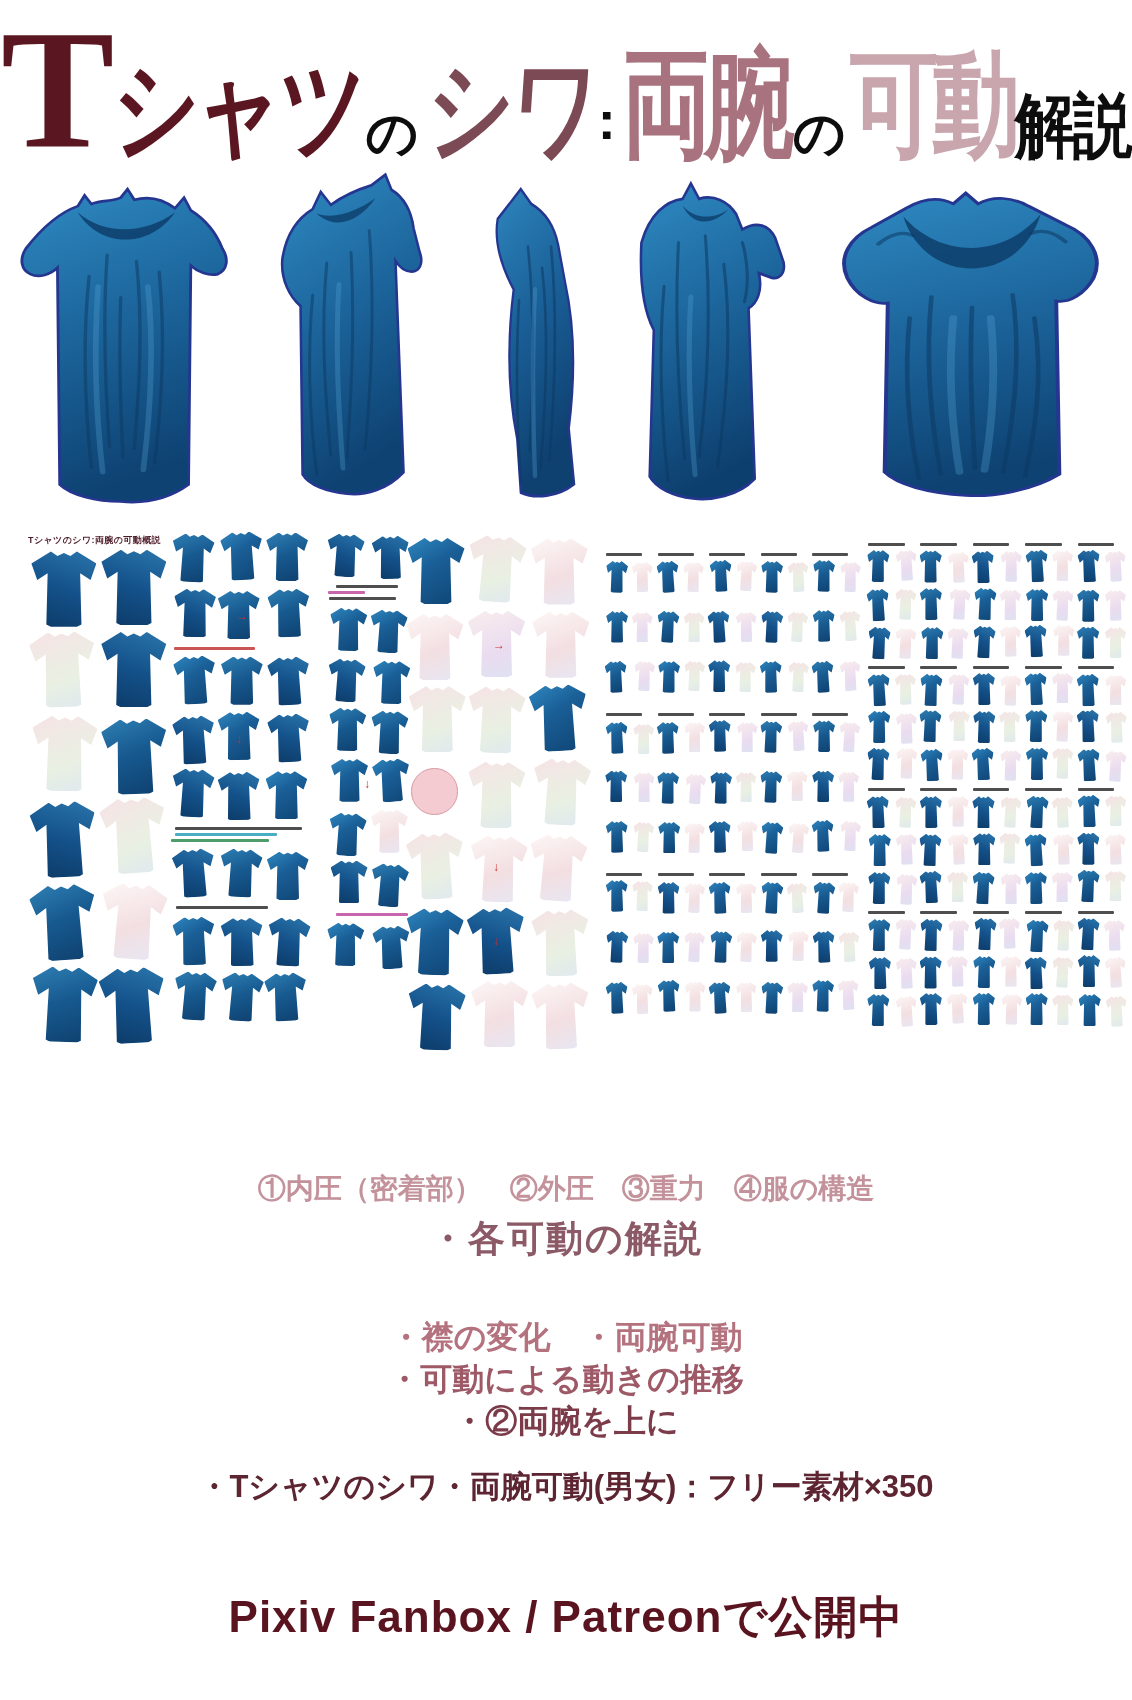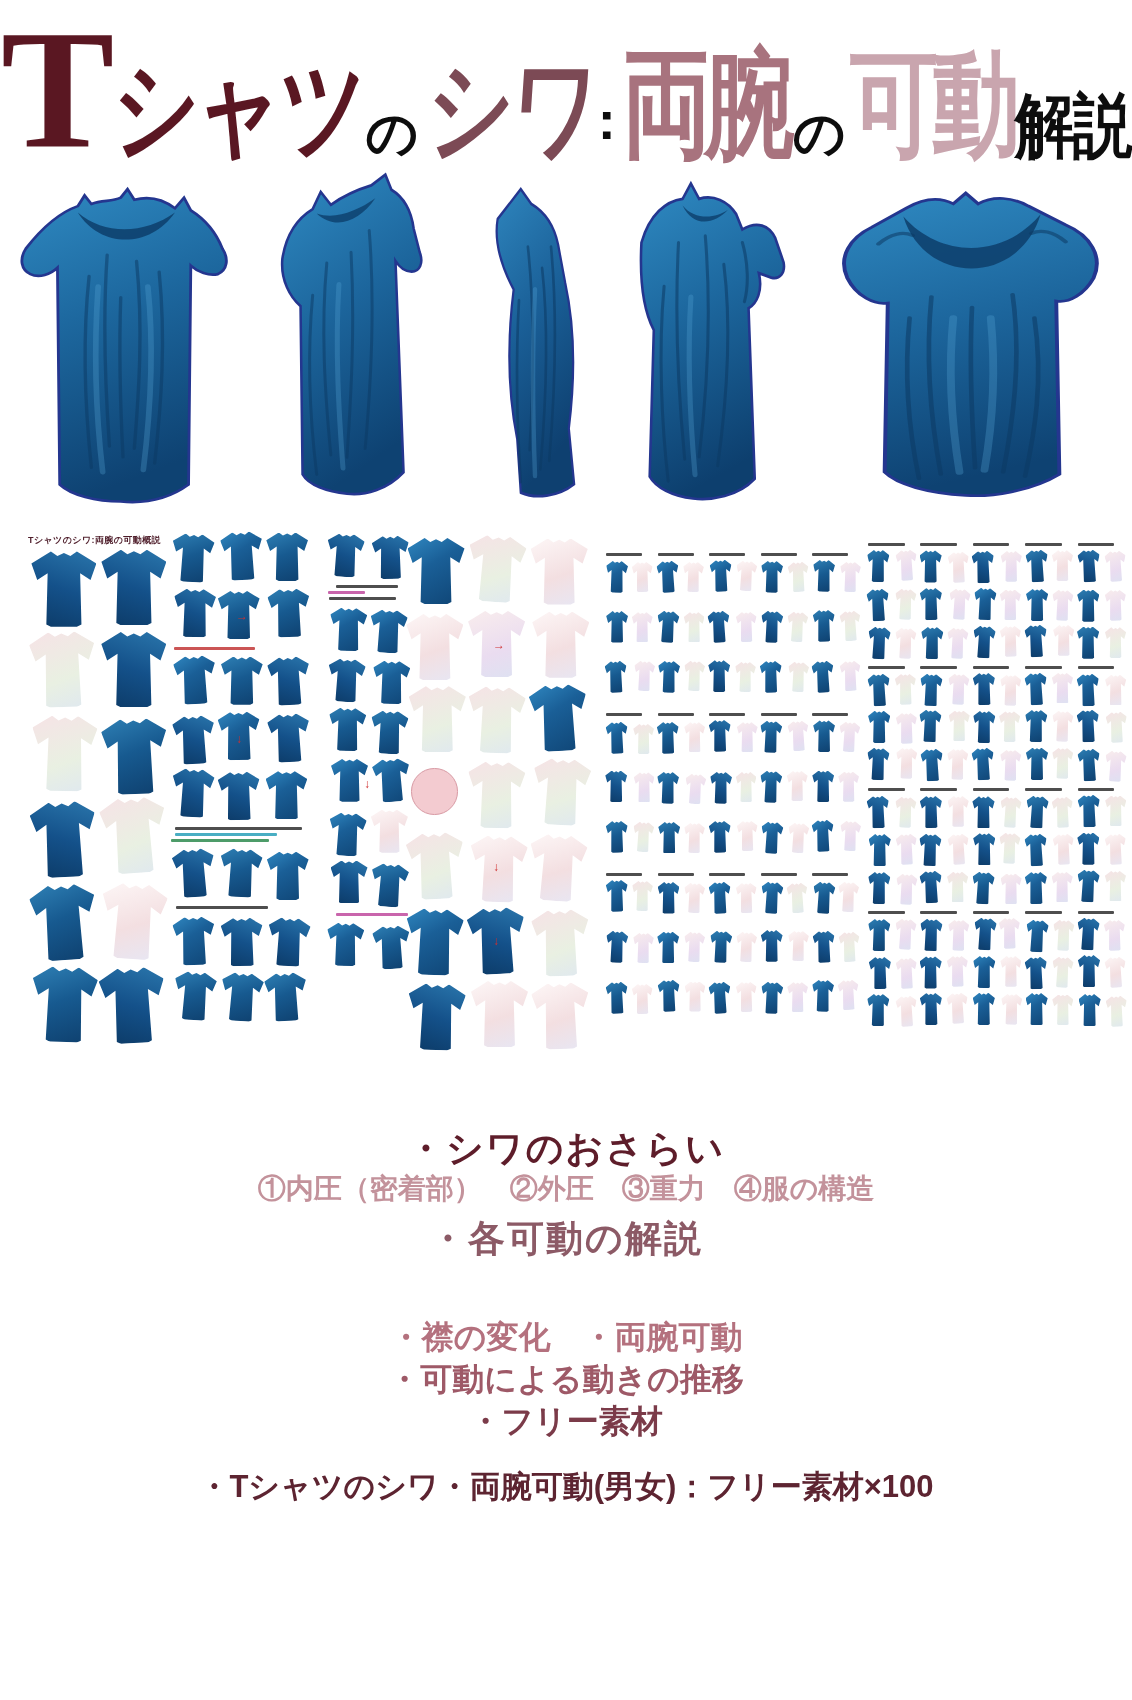--- a/index.html
+++ b/index.html
@@ -525,20 +525,20 @@
         <div class="tbar" style="left: 211.6px; top: 368.5px; width: 36.7px; height: 3px;"></div>
         <div class="cshirt b1" style="left: 210.9px; top: 376.1px; width: 22.2px; height: 32.2px; transform: rotate(3deg);"></div>
         <div class="cshirt p1" style="left: 238px; top: 378.1px; width: 21.1px; height: 30.6px; transform: rotate(-1deg);"></div>
         <div class="cshirt b1" style="left: 211.9px; top: 413px; width: 22.2px; height: 32.2px;"></div>
         <div class="cshirt p0" style="left: 239.3px; top: 415px; width: 21.1px; height: 30.6px; transform: rotate(-3deg);"></div>
         <div class="cshirt b2" style="left: 212.5px; top: 452.1px; width: 22.2px; height: 32.2px;"></div>
         <div class="cshirt p2" style="left: 239.5px; top: 453.7px; width: 21.1px; height: 30.6px; transform: rotate(-2deg);"></div>
       </div>
     </div>
 
-  <div class="line l-review-h">・シワのおさらい</div>
   <div class="line l-review-i">①内圧（密着部）　②外圧　③重力　④服の構造</div>
   <div class="line l-motions-h">・各可動の解説</div>
   <div class="line l-topic1">・襟の変化　・両腕可動</div>
   <div class="line l-topic2">・可動による動きの推移</div>
-  <div class="line l-topic3">・フリー素材</div>
-  <div class="line l-materials">・Tシャツのシワ・両腕可動(男女)：フリー素材×100</div>
+  <div class="line l-topic3">・②両腕を上に</div>
+  <div class="line l-materials">・Tシャツのシワ・両腕可動(男女)：フリー素材×350</div>
+  <div class="line l-footer">Pixiv Fanbox / Patreonで公開中</div>
 </div>
 
 </body></html>

